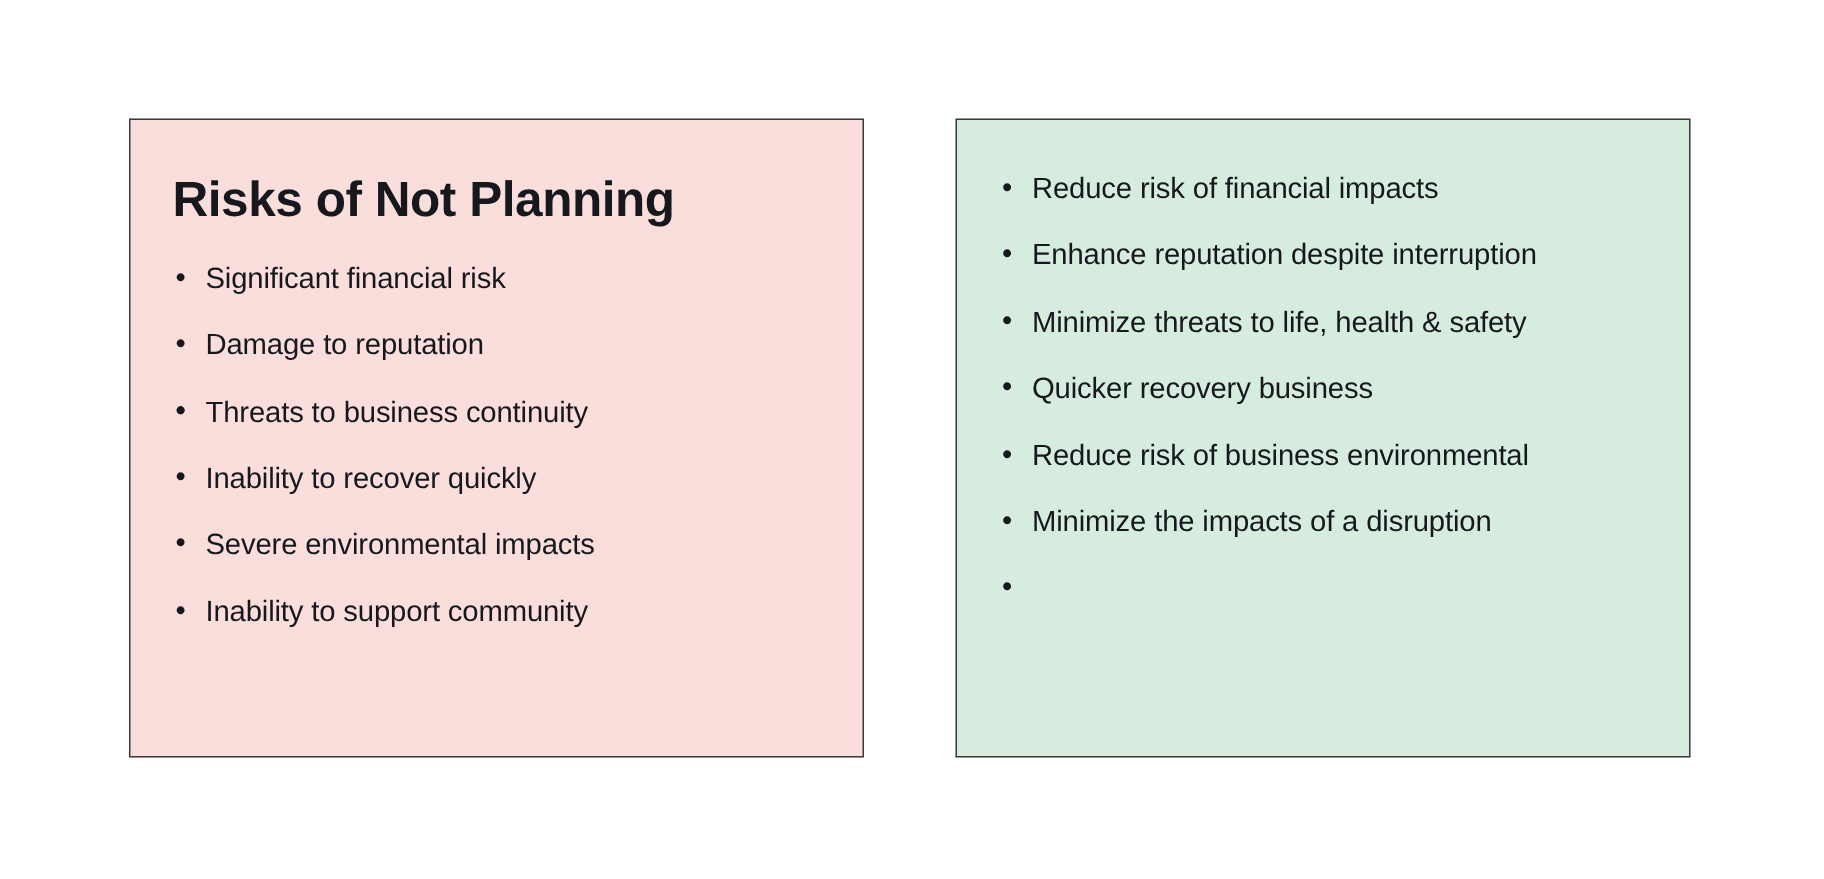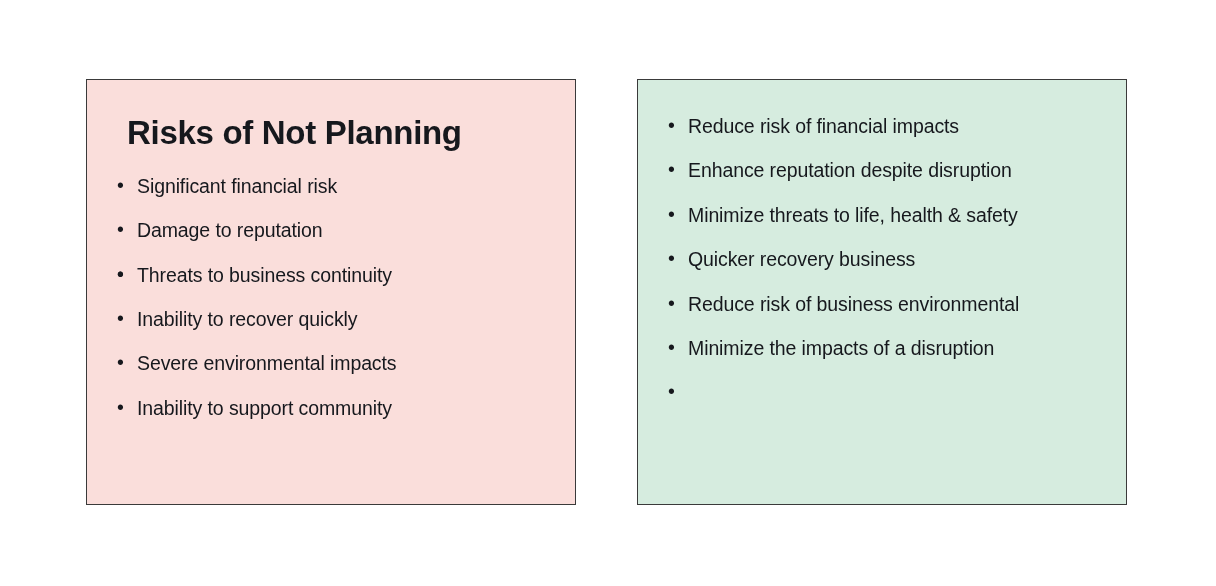--- a/index.html
+++ b/index.html
@@ -32,21 +32,21 @@
     background: #fadedb;
   }
   #panel-benefits {
     left: 637px;
     background: #d6ecdf;
   }
   .panel-title {
     font-size: 33px;
     font-weight: bold;
     color: #16181d;
-    margin: 0 0 22px 12px;
+    margin: 0 0 22px 0;
     letter-spacing: -0.3px;
     line-height: 1.15;
   }
   .panel-list {
     list-style: none;
     margin: 0;
     padding: 0;
   }
   .panel-list li {
     position: relative;
@@ -105,21 +105,21 @@
   </section>
 
   <section class="panel" id="panel-benefits">
     <ul class="panel-list">
       <li>
         <span class="bullet">•</span>
         <span>Reduce risk of financial impacts</span>
       </li>
       <li>
         <span class="bullet">•</span>
-        <span>Enhance reputation despite disruption</span>
+        <span>Enhance reputation despite interruption</span>
       </li>
       <li>
         <span class="bullet">•</span>
         <span>Minimize threats to life, health &amp; safety</span>
       </li>
       <li>
         <span class="bullet">•</span>
         <span>Quicker recovery business</span>
       </li>
       <li>

